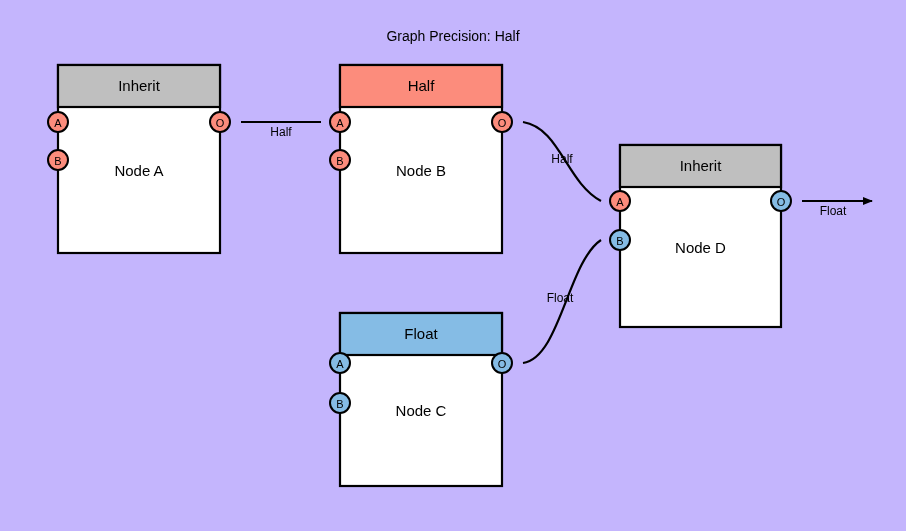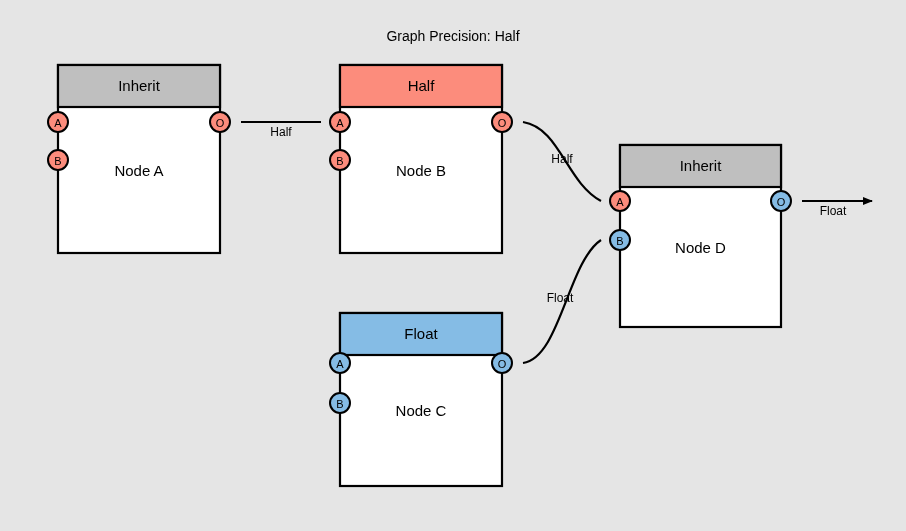--- a/index.html
+++ b/index.html
@@ -10,21 +10,21 @@
   body {
     width: 906px;
     height: 531px;
     overflow: hidden;
     font-family: "Liberation Sans", sans-serif;
   }
   #canvas {
     position: relative;
     width: 906px;
     height: 531px;
-    background: #e5e5e5;
+    background: #c4b5fd;
   }
   svg#graph {
     position: absolute;
     top: 0;
     left: 0;
     width: 906px;
     height: 531px;
   }
   .node-rect {
     fill: #ffffff;

